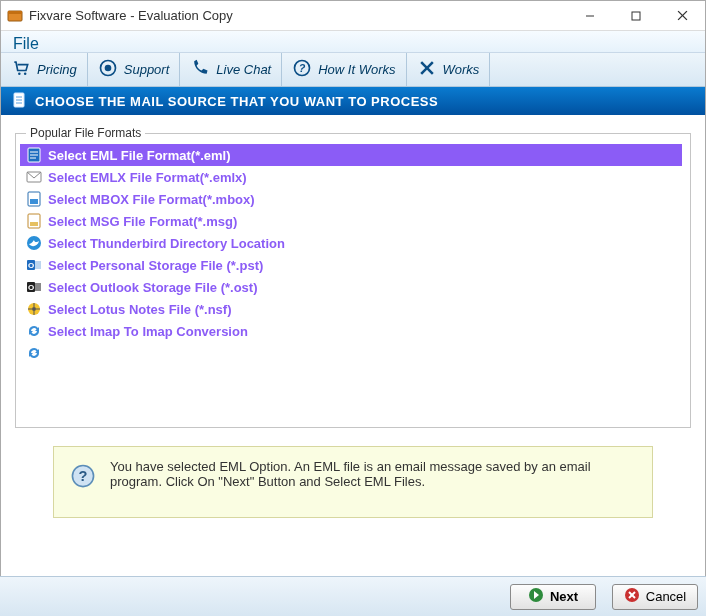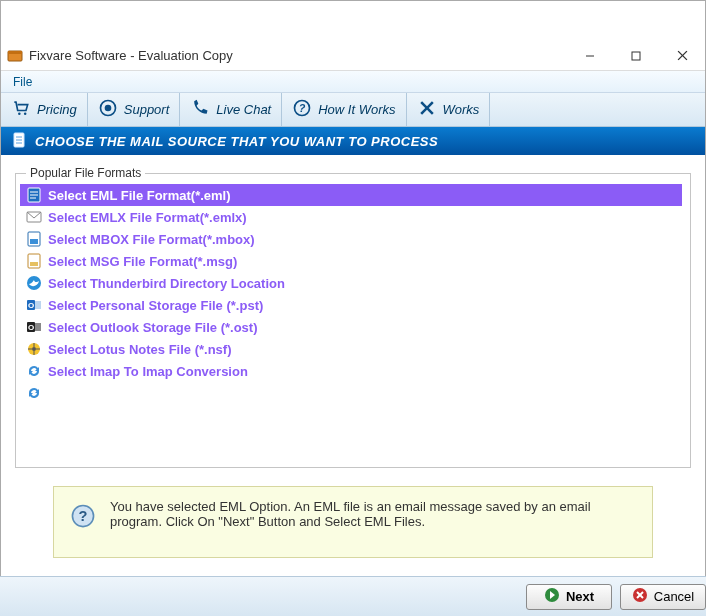--- a/index.html
+++ b/index.html
@@ -13,40 +13,39 @@
     overflow: hidden;
     border: 1px solid #aaa;
   }
   .titlebar {
     height: 30px;
     display: flex;
     align-items: center;
     padding: 0 0 0 6px;
     background: #fff;
     border-bottom: 1px solid #ddd;
-    margin-top: 40px;
   }
   .titlebar .app-icon {
     width: 16px; height: 16px;
     margin-right: 6px;
     display: inline-flex; align-items:center; justify-content:center;
   }
   .titlebar .title { flex: 1; color: #333; }
   .win-controls { display: flex; }
   .win-btn {
     width: 46px; height: 30px;
     display: flex; align-items: center; justify-content: center;
     color: #333; cursor: default;
   }
   .menubar {
     height: 22px;
     background: linear-gradient(#f6fbff, #e6f2fb);
     border-bottom: 1px solid #c8d8e8;
     padding: 2px 4px 0 4px;
-    font-size: 12px;
+    font-size: 16px;
   }
   .menu-item {
     padding: 2px 8px; display:inline-block; color:#00578a; cursor:default;
   }
   .toolbar {
     height: 34px;
     background: linear-gradient(#edf5fb, #d8e8f4);
     border-bottom: 1px solid #b0c8dc;
     display: flex; align-items: stretch; font-style: italic;
   }
@@ -60,21 +59,20 @@
   .tool-btn svg { width: 20px; height: 20px; }
   .section-header {
     height: 28px;
     background: linear-gradient(#0a7bd0, #0051a0);
     color: #fff;
     display: flex; align-items: center;
     padding: 0 10px;
     font-weight: bold;
     letter-spacing: 0.5px;
     gap: 8px;
-    font-style: italic;
   }
   .main {
     padding: 18px 14px 8px 14px;
     background: #fff;
   }
   .groupbox {
     border: 1px solid #c5c5c5;
     position: relative;
     padding: 10px 8px 4px 4px;
     height: 295px;
@@ -114,21 +112,21 @@
     width: 26px; height:26px; flex-shrink:0; margin-top:4px;
     display:flex;align-items:center;justify-content:center;
   }
   .footer {
     position: absolute;
     left:0; right:0; bottom: 0;
     height: 40px;
     background: linear-gradient(#eef5fb, #d7e6f2);
     border-top: 1px solid #b6cadb;
     display: flex; align-items: center; justify-content: flex-end;
-    padding: 0 0; gap: 8px;
+    padding: 0 8px; gap: 16px;
   }
   .ftr-btn {
     height: 26px;
     min-width: 86px;
     border: 1px solid #8a8a8a;
     border-radius: 3px;
     background: linear-gradient(#fdfdfd,#e2e2e2);
     display: flex; align-items: center; justify-content: center;
     gap: 6px;
     font-size: 13px;

